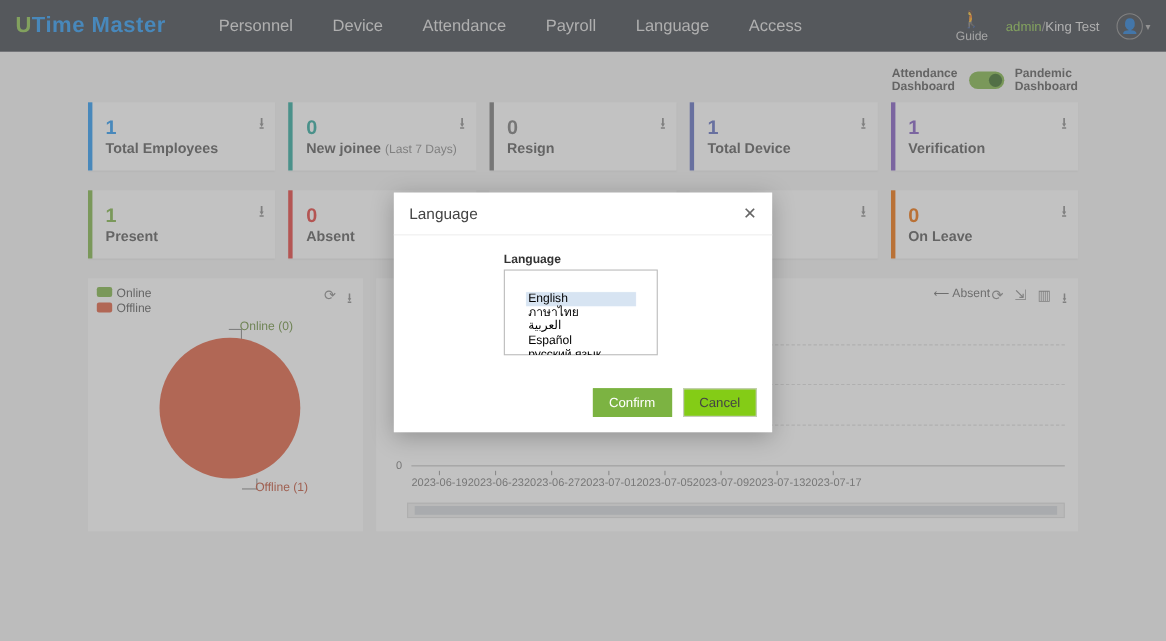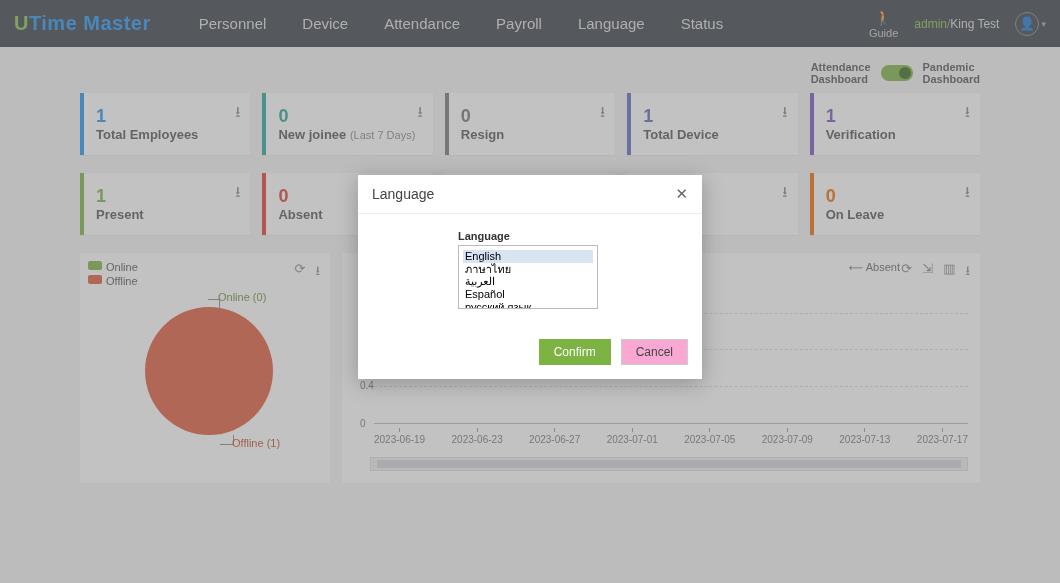--- a/index.html
+++ b/index.html
@@ -69,41 +69,41 @@
 .pie { width: 128px; height: 128px; border-radius: 50%; background: #e1593a; position: absolute; left: 55px; top: 18px; }
 .lbl-online { position: absolute; left: 128px; top: 2px; font-size: 11px; color: #6a8f3b; }
 .lbl-offline { position: absolute; left: 142px; top: 148px; font-size: 11px; color: #c14e33; }
 .lead1 { position: absolute; left: 118px; top: 10px; width: 12px; height: 12px; border-top: 1px solid #888; border-right: 1px solid #888; transform: rotate(0deg); }
 .lead2 { position: absolute; left: 130px; top: 146px; width: 14px; height: 10px; border-bottom: 1px solid #888; border-right: 1px solid #888; }
 
 
 .att-axis { position: absolute; left: 18px; bottom: 42px; font-size: 10px; color: #777; }
 .att-grid { position: absolute; left: 32px; right: 12px; top: 60px; bottom: 60px; }
 .att-grid .hline { position: absolute; left: 0; right: 0; border-top: 1px dashed #ddd; }
-.att-xaxis { position: absolute; left: 32px; right: 12px; bottom: 38px; display: flex; justify-content: space-between; font-size: 10px; color: #777; }
+.att-xaxis { position: absolute; left: 32px; right: 12px; bottom: 38px; display: flex; font-size: 10px; color: #777; }
 .att-xaxis span::before { content:""; display:block; width:1px; height:4px; background:#999; margin:0 auto 2px auto; }
 .att-scroll { position: absolute; left: 28px; right: 12px; bottom: 12px; height: 14px; background: #eee; border: 1px solid #ddd; }
 .att-scroll .thumb { position: absolute; left: 6px; right: 6px; top: 2px; bottom: 2px; background: #d2d6db; }
 .att-legend { position: absolute; top: 8px; right: 80px; font-size: 11px; color: #666; }
 .att-legend span::before { content: "⟵ "; font-size: 10px; }
 
 .bottom-strip { margin-top: 12px; background: #fff; height: 26px; display: flex; align-items: center; padding: 0 14px; font-size: 13px; font-weight: 700; color: #444; gap: 300px; }
 
 
 .overlay { position: absolute; inset: 0; background: rgba(120,120,120,0.45); display: flex; align-items: flex-start; justify-content: center; padding-top: 175px; }
 .modal { width: 344px; background: #fff; box-shadow: 0 4px 20px rgba(0,0,0,0.25); }
 .modal-head { display: flex; align-items: center; justify-content: space-between; padding: 10px 14px; font-size: 14px; color: #444; border-bottom: 1px solid #eee; }
 .modal-close { cursor: pointer; color: #666; font-size: 15px; }
 .modal-body { padding: 16px 14px 20px 100px; }
 .modal-body .fld-lbl { font-size: 11px; font-weight: 700; color: #333; margin-bottom: 3px; }
-.lang-select { width: 140px; height: 64px; border: 1px solid #bbb; font-size: 11px; padding: 4px; overflow-y: auto; }
+.lang-select { width: 140px; height: 78px; border: 1px solid #bbb; font-size: 11px; padding: 19px; overflow-y: auto; }
 .lang-select div { padding: 0 2px; cursor: pointer; line-height: 1.15; }
 .lang-select div.sel { background: #d7e4f2; }
 .modal-foot { display: flex; justify-content: flex-end; gap: 10px; padding: 10px 14px 14px; }
-.btn { font-size: 12px; padding: 5px 14px; border: 1px solid #ccc; background: #f9a8d4; cursor: pointer; color: #444; }
+.btn { font-size: 12px; padding: 5px 14px; border: 1px solid #ccc; background: #84cc16; cursor: pointer; color: #444; }
 .btn-primary { background: #7cb342; border-color: #7cb342; color: #fff; }
 
 
 .ico-dl::before { content: "⭳"; }
 .ico-refresh::before { content: "⟳"; }
 .ico-bar::before { content: "▥"; }
 .ico-chart::before { content: "⇲"; }
 </style>
 </head>
 <body>
@@ -111,21 +111,21 @@
 <div class="topbar">
   <div class="logo">
     <span class="u">U</span><span class="time">Time</span><span class="master">Master</span>
   </div>
   <nav class="mainnav">
     <a>Personnel</a>
     <a>Device</a>
     <a>Attendance</a>
     <a>Payroll</a>
     <a>Language</a>
-    <a>Status</a>
+    <a>Access</a>
   </nav>
   <div class="topbar-right">
     <div class="guide">
       <span class="guide-icon">🚶</span>
       <span>Guide</span>
     </div>
     <div class="userarea">
       <span class="adm">admin</span><span class="slash">/</span><span class="usr">King Test</span>
     </div>
     <div style="display:flex;align-items:center">

